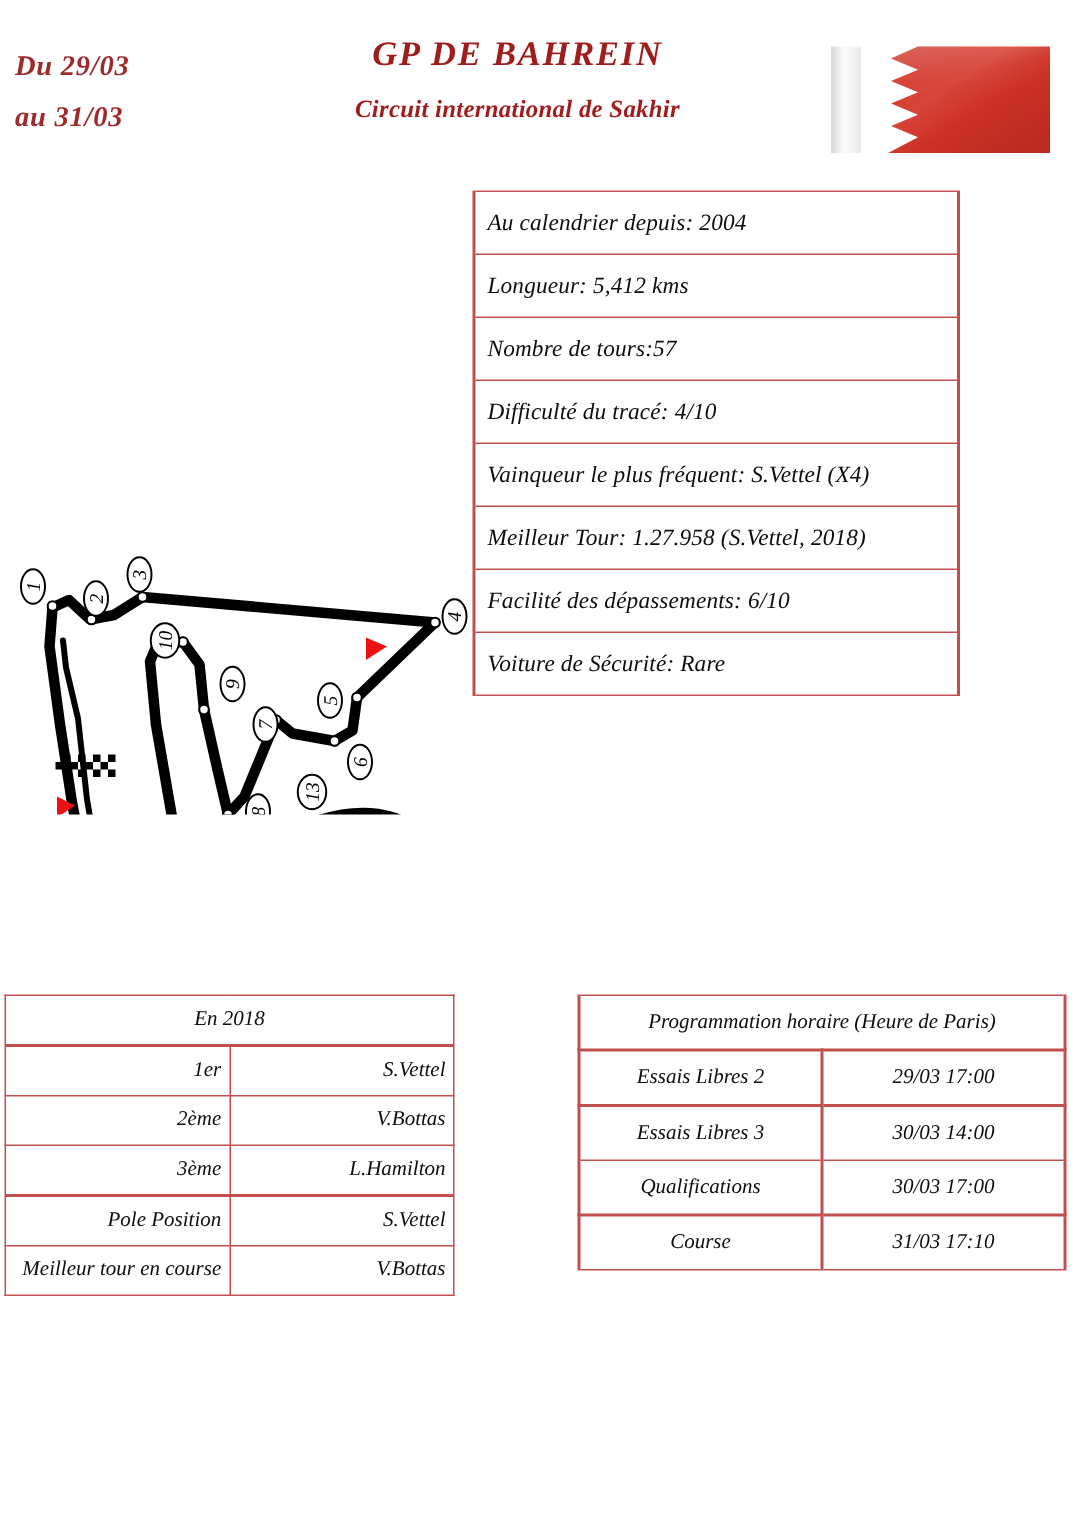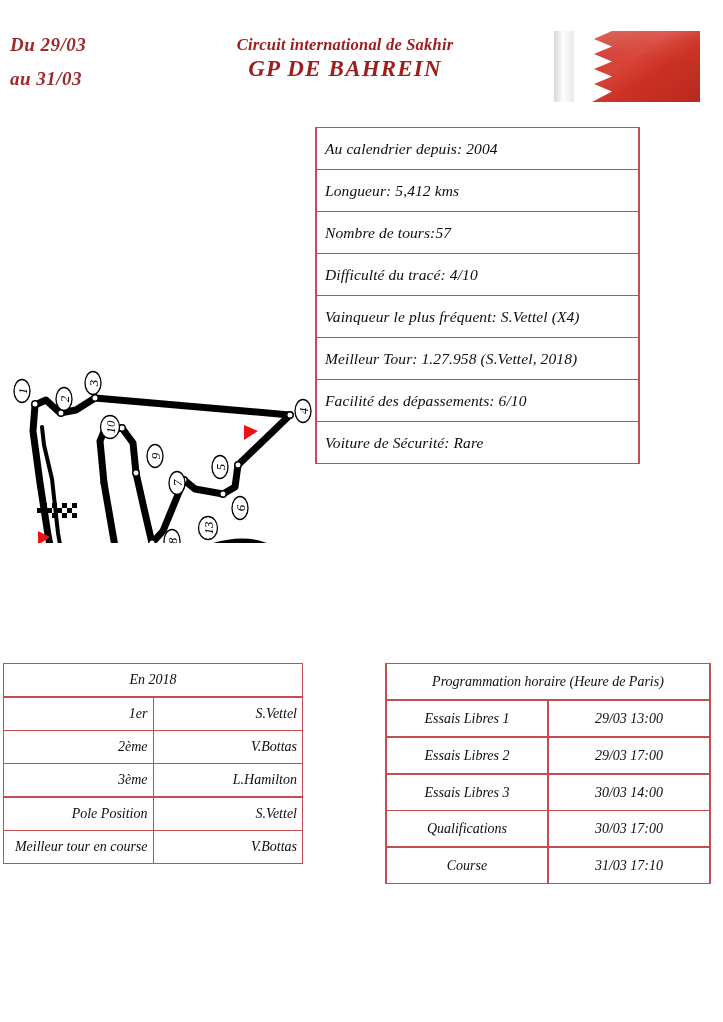--- a/index.html
+++ b/index.html
@@ -152,22 +152,22 @@
 </style>
 </head>
 <body>
 
 <div id="header-dates">
   <div>Du 29/03</div>
   <div>au 31/03</div>
 </div>
 
 <div id="header-titles">
+  <div id="gp-title">GP DE BAHREIN</div>
   <div id="circuit-subtitle">Circuit international de Sakhir</div>
-  <div id="gp-title">GP DE BAHREIN</div>
 </div>
 
 <div id="flag-wrap">
   <svg width="146" height="75" viewBox="0 0 146 75">
     <defs>
       <linearGradient id="poleg" x1="0" y1="0" x2="1" y2="0">
         <stop offset="0%" stop-color="#d8d8d8"></stop>
         <stop offset="45%" stop-color="#fdfdfd"></stop>
         <stop offset="100%" stop-color="#e9e9e9"></stop>
       </linearGradient>
@@ -396,24 +396,20 @@
     </tr>
   </tbody>
 </table>
 
 <table id="schedule-table">
   <tbody>
     <tr>
       <td class="head" colspan="2">Programmation horaire (Heure de Paris)</td>
     </tr>
     <tr>
-      <td class="ev sep">Essais Libres 1</td>
-      <td class="tm sep">29/03 13:00</td>
-    </tr>
-    <tr>
       <td class="ev sep">Essais Libres 2</td>
       <td class="tm sep">29/03 17:00</td>
     </tr>
     <tr>
       <td class="ev">Essais Libres 3</td>
       <td class="tm">30/03 14:00</td>
     </tr>
     <tr>
       <td class="ev sep">Qualifications</td>
       <td class="tm sep">30/03 17:00</td>

